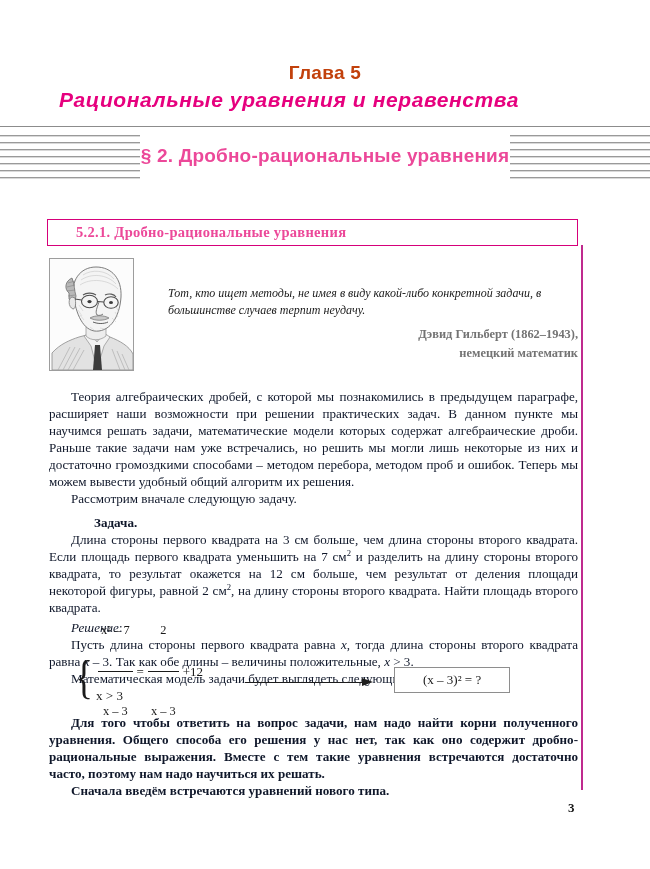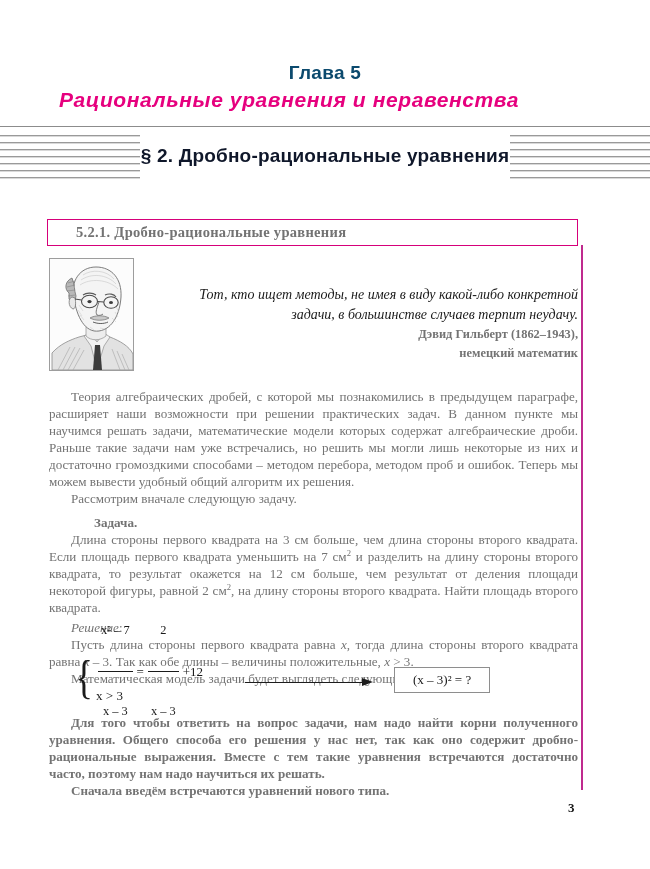--- a/index.html
+++ b/index.html
@@ -26,21 +26,21 @@
   
   .chapter-label {
     position: absolute;
     top: 62px;
     left: 0;
     width: 650px;
     text-align: center;
     font-family: "Liberation Sans", sans-serif;
     font-weight: bold;
     font-size: 19px;
-    color: #0c4a6e;
+    color: #c2410c;
     letter-spacing: 0.3px;
   }
   .chapter-title {
     position: absolute;
     top: 88px;
     left: 0;
     width: 578px;
     text-align: center;
     font-family: "Liberation Sans", sans-serif;
     font-weight: bold;
@@ -89,21 +89,21 @@
     top: 132px;
     left: 140px;
     width: 370px;
     height: 48px;
     display: flex;
     align-items: center;
     justify-content: center;
     font-family: "Liberation Sans", sans-serif;
     font-weight: bold;
     font-size: 19px;
-    color: #0f172a;
+    color: #ec4899;
     background: #ffffff;
     letter-spacing: 0.2px;
     text-align: right;
   }
 
   
   .side-rule {
     position: absolute;
     left: 581px;
     top: 245px;
@@ -123,21 +123,21 @@
     box-sizing: border-box;
     background: #ffffff;
     display: flex;
     align-items: center;
   }
   .subsection-title {
     padding-left: 28px;
     font-family: "Liberation Serif", serif;
     font-weight: bold;
     font-size: 14.5px;
-    color: #737373;
+    color: #ec4899;
     letter-spacing: 0.3px;
   }
 
   
   .portrait {
     position: absolute;
     left: 49px;
     top: 258px;
     width: 85px;
     height: 113px;
@@ -147,23 +147,22 @@
     overflow: hidden;
   }
   .portrait svg { display: block; }
 
   
   .quote {
     position: absolute;
     left: 168px;
     top: 285px;
     width: 410px;
-    text-align: right;
     font-style: italic;
-    font-size: 14px;
+    font-size: 12px;
     line-height: 1.45;
     color: #1a1a1a;
   }
   .quote-attrib {
     position: absolute;
     left: 168px;
     top: 325px;
     width: 410px;
     text-align: right;
     font-weight: bold;
@@ -178,21 +177,21 @@
     left: 49px;
     top: 388px;
     width: 529px;
   }
   p.para {
     margin: 0 0 0 0;
     font-size: 13.1px;
     line-height: 1.30;
     text-align: justify;
     text-indent: 22px;
-    color: #737373;
+    color: #0f172a;
     hyphens: manual;
   }
   p.para.noindent { text-indent: 0; margin-left: 45px; }
   .lead { font-weight: bold; }
   .gap-sm { height: 7px; }
   .gap-xs { height: 3px; }
   .ital { font-style: italic; }
   .mvar { font-style: italic; font-family: "Liberation Serif", serif; }
   sup.sq { font-size: 0.66em; vertical-align: super; line-height: 0; }
 
@@ -280,21 +279,21 @@
     width: 0;
     height: 0;
     border-top: 4.5px solid transparent;
     border-bottom: 4.5px solid transparent;
     border-left: 11px solid #1d1d1d;
   }
   .result-box {
     position: absolute;
     left: 345px;
     top: 12px;
-    padding: 4px 18px;
+    padding: 4px 28px;
     border: 1px solid #8e8e8e;
     background: #ffffff;
     font-size: 13px;
     white-space: nowrap;
   }
 
   
   .tail-col {
     position: absolute;
     left: 49px;

